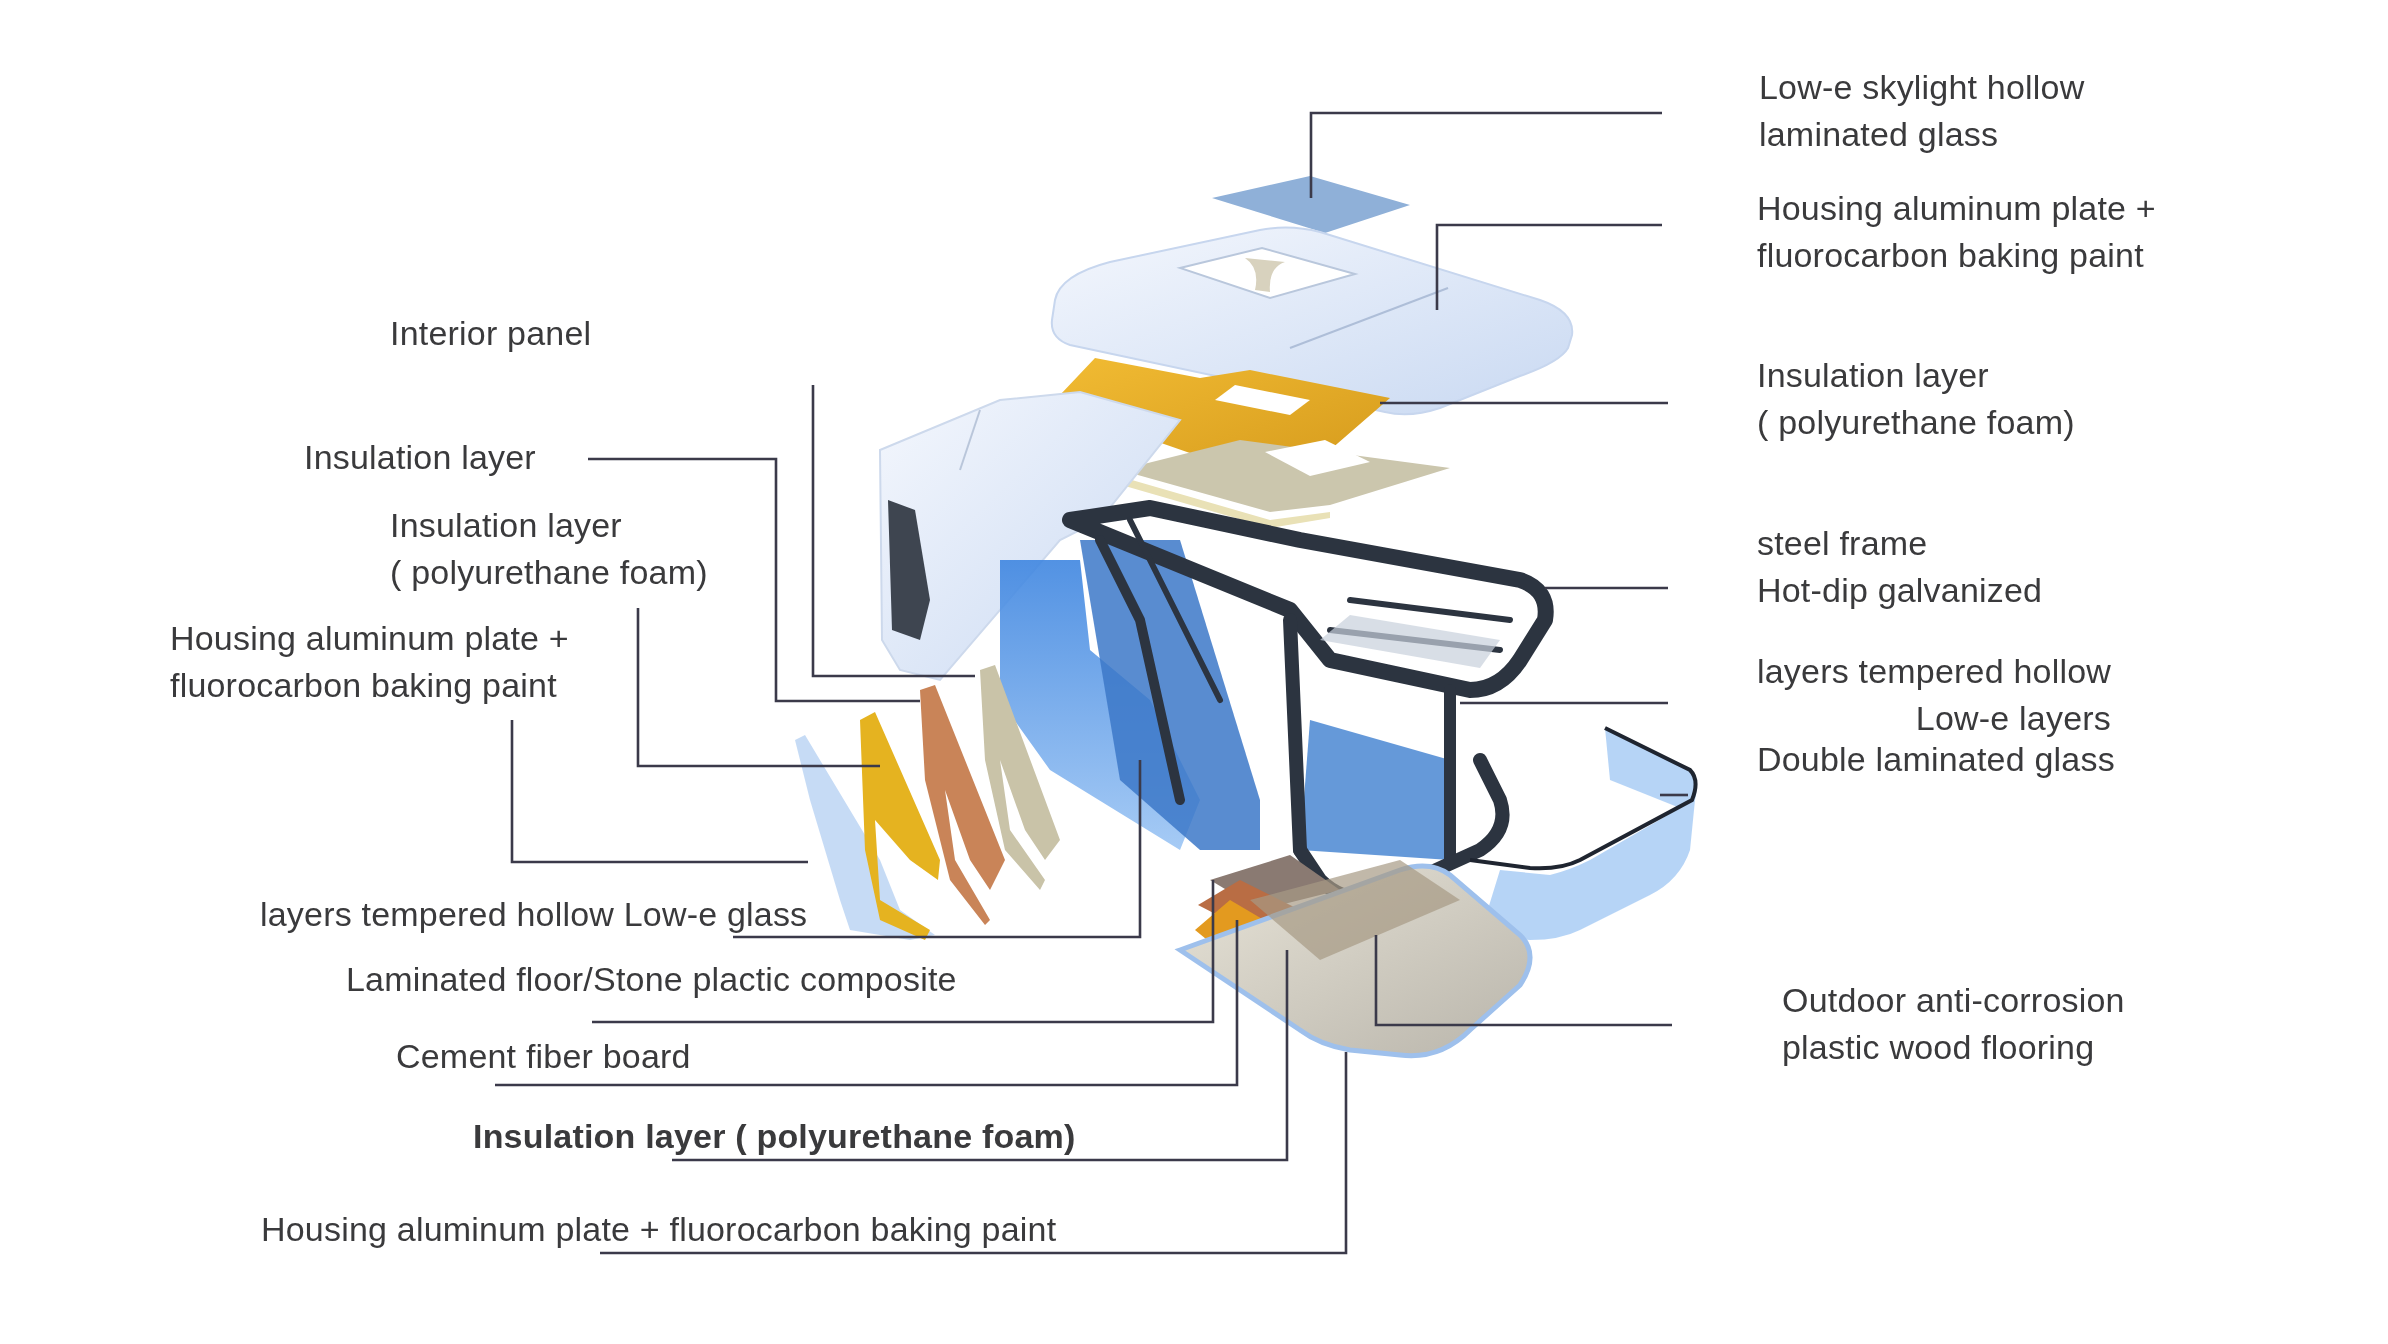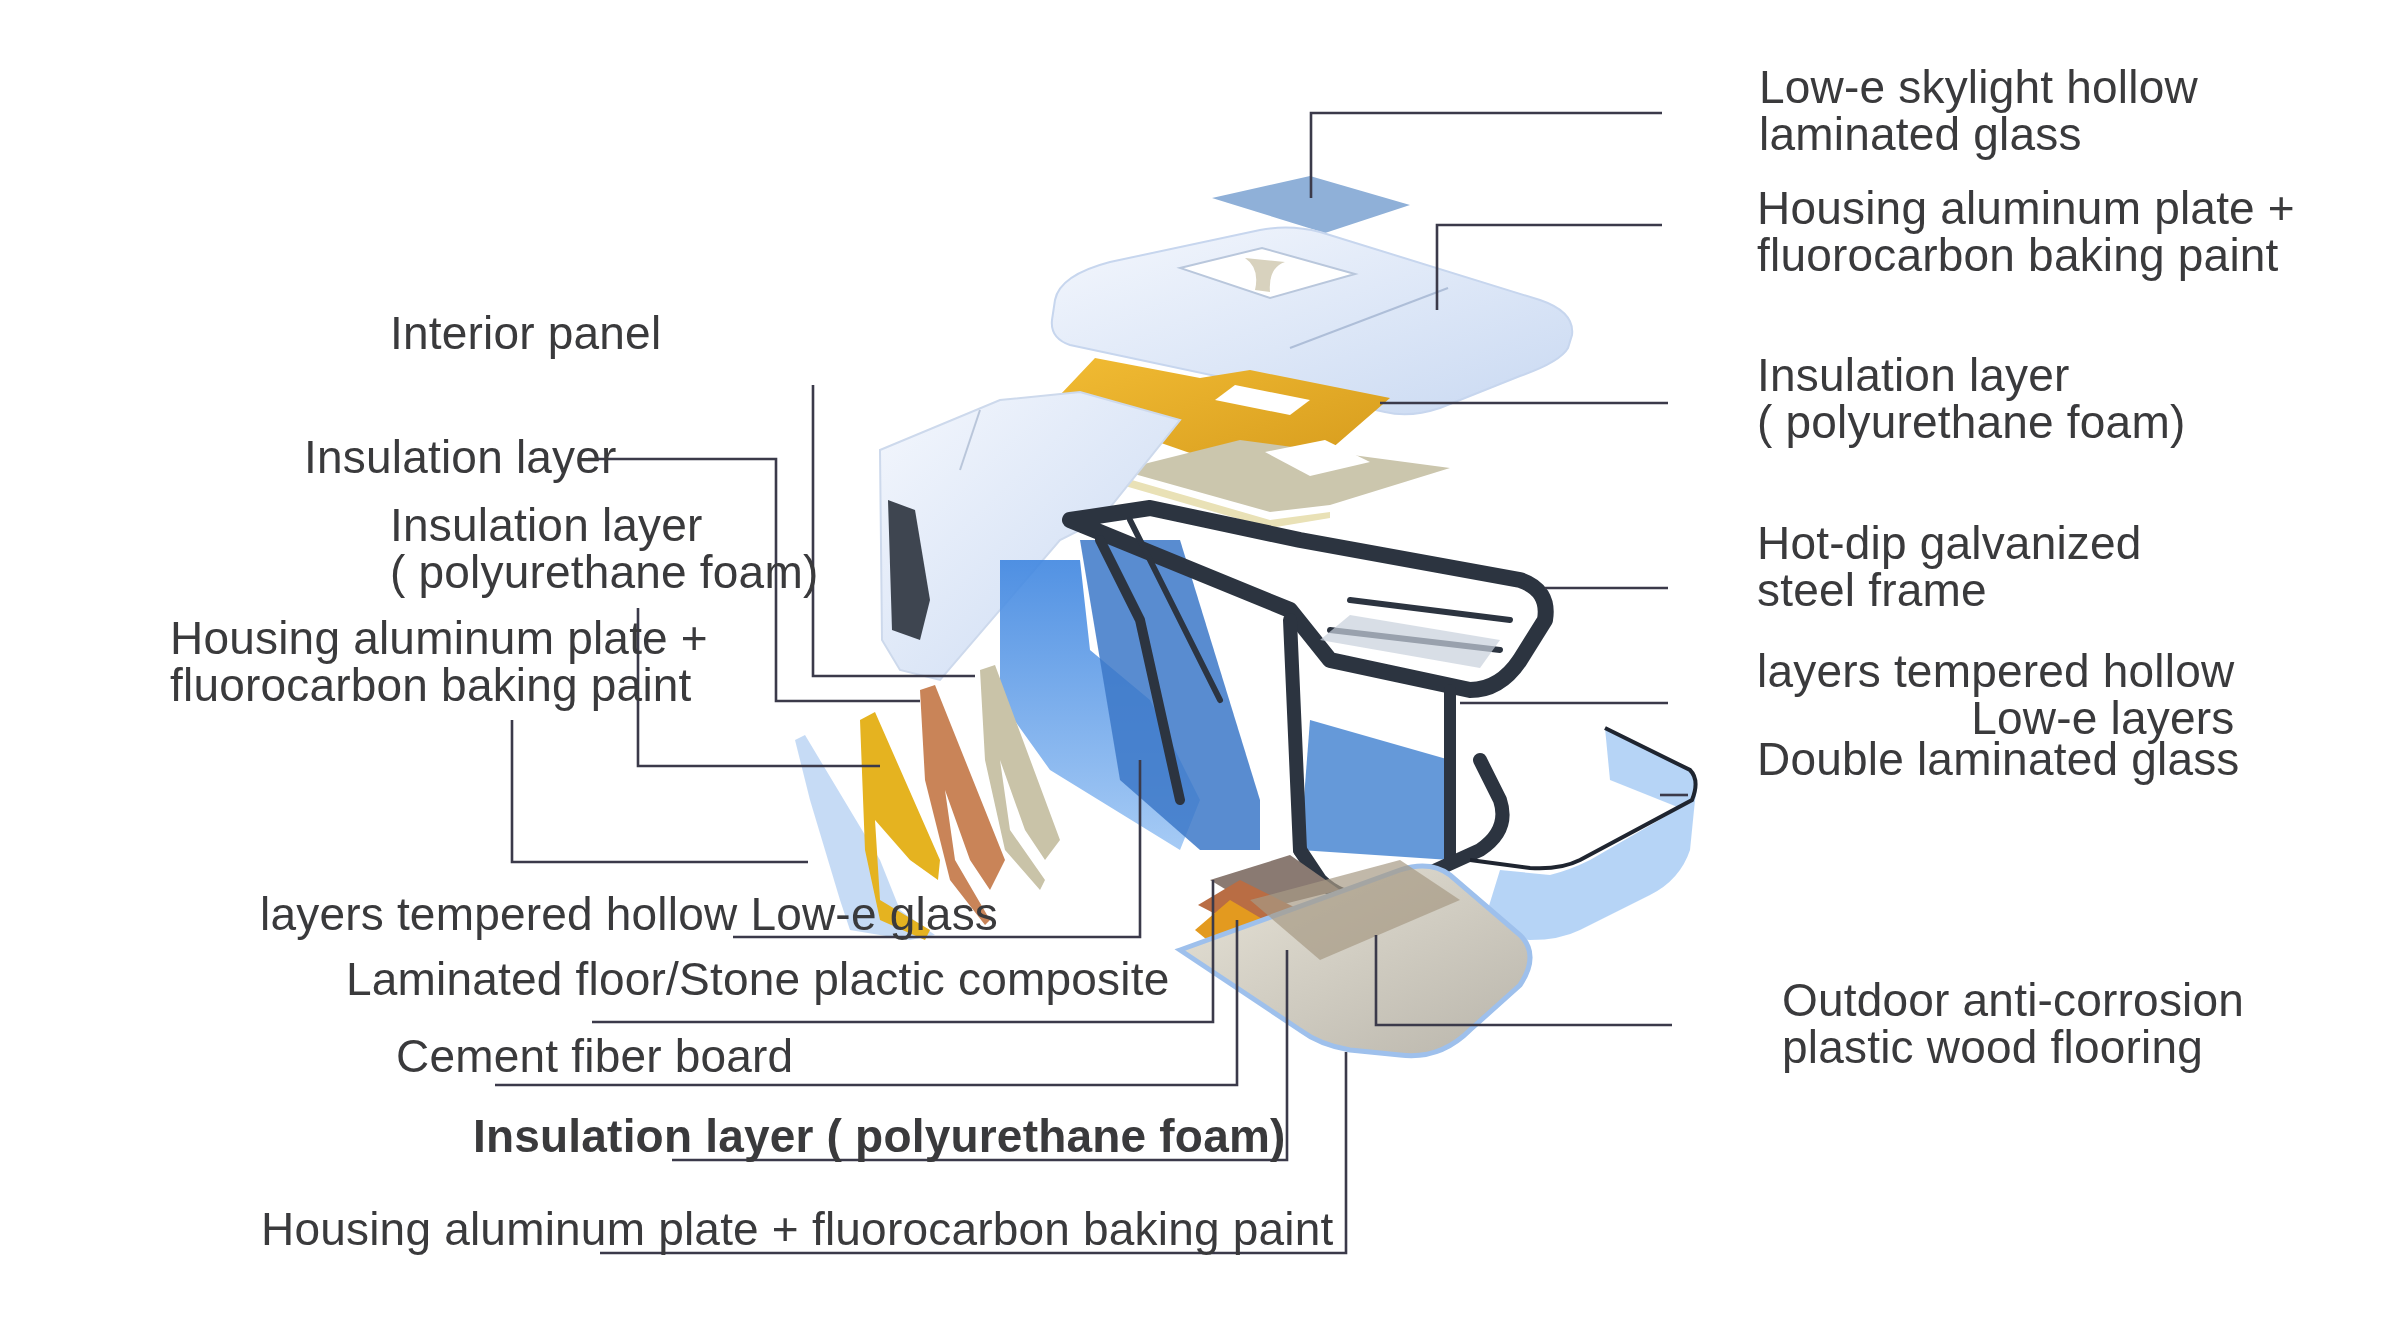--- a/index.html
+++ b/index.html
@@ -1,19 +1,19 @@
 <!DOCTYPE html>
 <html><head>
 <meta charset="utf-8">
 <style>
   html, body { margin: 0; padding: 0; background: #ffffff; }
   body { width: 2388px; height: 1344px; position: relative; overflow: hidden;
          font-family: "Liberation Sans", "DejaVu Sans", sans-serif; }
   #canvas { position: absolute; left: 0; top: 0; width: 2388px; height: 1344px; }
-  .label { position: absolute; font-size: 46px; line-height: 47px; color: #3a3a3c;
+  .label { position: absolute; font-size: 34px; line-height: 47px; color: #3a3a3c;
            white-space: nowrap; letter-spacing: 0.2px; }
   .label span { display: block; }
   .lines line, .lines polyline { stroke: #3b3a4a; stroke-width: 2.6; fill: none; }
 </style>
 </head>
 <body>
 
 <svg id="canvas" viewBox="0 0 2388 1344" xmlns="http://www.w3.org/2000/svg">
   <defs>
     <linearGradient id="shellGrad" x1="0" y1="0" x2="1" y2="1">
@@ -120,22 +120,22 @@
 </div>
 <div class="label" style="left:1757px;top:185px;">
   <span>Housing aluminum plate +</span>
   <span>fluorocarbon baking paint</span>
 </div>
 <div class="label" style="left:1757px;top:352px;">
   <span>Insulation layer</span>
   <span>( polyurethane foam)</span>
 </div>
 <div class="label" style="left:1757px;top:520px;">
+  <span>steel frame</span>
   <span>Hot-dip galvanized</span>
-  <span>steel frame</span>
 </div>
 <div class="label" style="left:1757px;top:648px;text-align:right;">
   <span>layers tempered hollow</span>
   <span>Low-e layers</span>
 </div>
 <div class="label" style="left:1757px;top:736px;">
   <span>Double laminated glass</span>
 </div>
 <div class="label" style="left:1782px;top:977px;">
   <span>Outdoor anti-corrosion</span>

